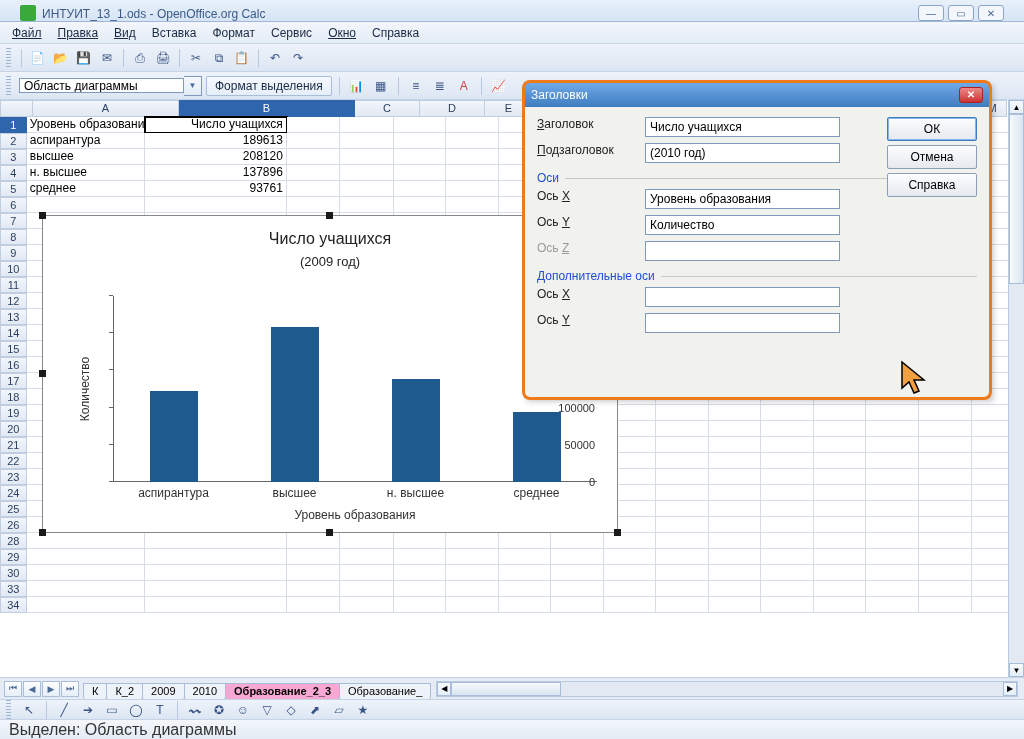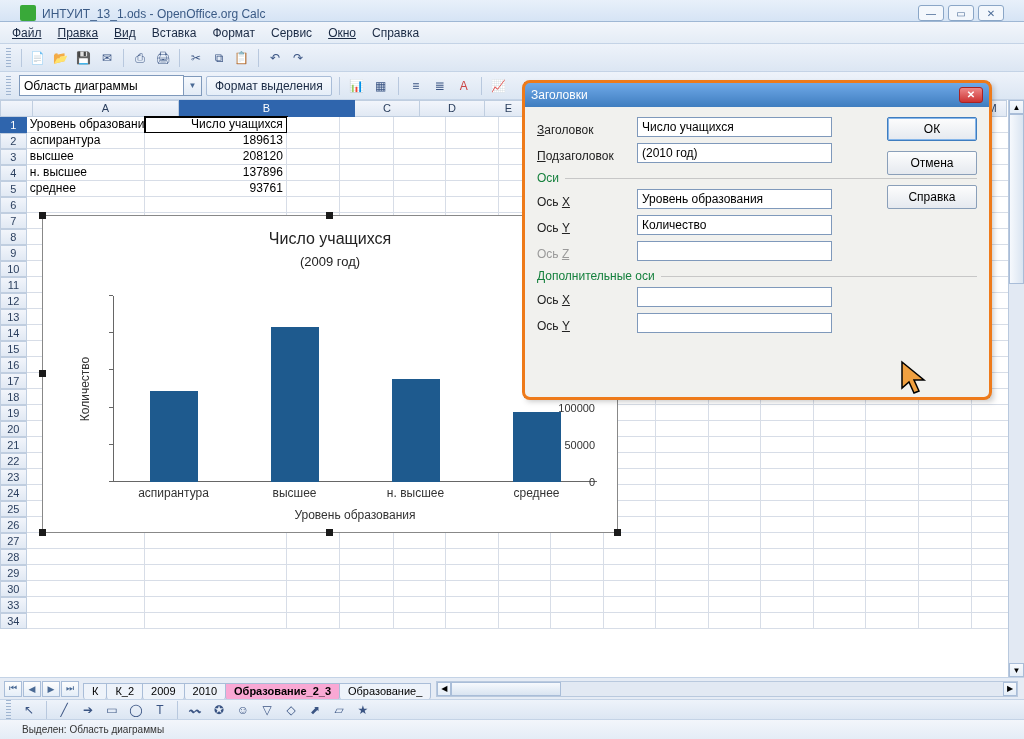--- a/index.html
+++ b/index.html
@@ -18,21 +18,21 @@
 
 
 .toolbar { height: 28px; background: linear-gradient(#eef3fa,#dce6f3); border-bottom: 1px solid #c4d3e6; display: flex; align-items: center; padding: 0 6px; gap: 3px; position:relative;}
 .tb-icon { width: 20px; height: 20px; border: 1px solid transparent; border-radius: 3px; display:flex; align-items:center; justify-content:center; font-size:12px; color:#3a5483; }
 .tb-sep { width: 1px; height: 18px; background: #b8c8de; margin: 0 3px; }
 .tb-grip { width: 5px; height: 20px; background: repeating-linear-gradient(#9fb4d0 0 1px, transparent 1px 3px); margin-right:4px; }
 
 
 .namebox-row { height: 28px; background: linear-gradient(#eef3fa,#dce6f3); border-bottom: 1px solid #c4d3e6; display:flex; align-items:center; padding: 0 6px; gap:4px; }
 .namebox { display:flex; align-items:center; }
-.namebox input { width: 165px; height: 21px; border:1px solid #7f99bb; background:#fff; padding: 0 4px; font-size:12px; }
+.namebox input { width: 165px; height: 15px; border:1px solid #7f99bb; background:#fff; padding: 0 4px; font-size:12px; }
 .namebox .dd { width:18px; height:20px; border:1px solid #7f99bb; border-left:none; background:linear-gradient(#f6f9fd,#e2ebf6); display:flex; align-items:center; justify-content:center; font-size:8px; color:#4a6a95;}
 .fmtbtn { height:20px; padding:0 8px; border:1px solid #a9bdd8; background:linear-gradient(#f6f9fd,#e5eef8); border-radius:2px; font-size:12px; color:#1a2a44;}
 
 
 .sheet-area { position:absolute; left:0; top:100px; right:0; bottom:62px; background:#fff; }
 .colhdr-row { display:flex; height:17px; }
 .rowhdr { width:33px; background:linear-gradient(#f2f5fb,#e1e9f4); border:1px solid #c0cee0; text-align:center; font-size:11px; color:#2b3f5e; line-height:15px;}
 .rowhdr.sel { background: #2f65ad; color:#fff; border-color:#2f65ad;}
 .colhdr { background:linear-gradient(#f2f5fb,#e1e9f4); border:1px solid #c0cee0; border-left:none; text-align:center; font-size:11px; color:#2b3f5e; line-height:15px;}
 .colhdr.sel{ background:#2f65ad; color:#fff; border-color:#2f65ad;}
@@ -64,28 +64,28 @@
 .xtick { position:absolute; font-size:12px; color:#333; text-align:center; transform:translateX(-50%);}
 .xlabel { position:absolute; left:0; right:0; bottom:-40px; text-align:center; font-size:12px; color:#333;}
 
 
 .dialog { position:absolute; left:524px; top:82px; width:466px; height:316px; border:1px solid #5f7ca3; background:#f1f1ee; box-shadow: 3px 3px 6px rgba(0,0,0,.25);}
 .dlg-title { height:24px; background:linear-gradient(#6fa9e8,#3f7dbf); color:#fff; display:flex; align-items:center; padding:0 6px; font-size:12px;}
 .dlg-title .x { margin-left:auto; width:24px; height:16px; background:linear-gradient(#e88,#c33); border:1px solid #a22; border-radius:3px; color:#fff; text-align:center; line-height:13px; font-size:10px; font-weight:bold;}
 .dlg-body { padding: 10px 12px; position:relative; height:calc(100% - 24px);}
 .dlg-body label { font-size:12px; color:#222; }
 .dlg-body label u { text-decoration: underline;}
-.field-row { display:flex; align-items:flex-end; margin-bottom:6px;}
+.field-row { display:flex; align-items:flex-start; gap:8px; margin-bottom:6px;}
 .field-row .lbl { width:100px; text-align:left;}
 .field-row input { width:195px; height:20px; border:1px solid #7f99bb; padding:0 4px; font-size:12px; background:#fff;}
 .field-row.disabled .lbl { color:#9a9a9a;}
-.dlg-btns { position:absolute; right:12px; top:10px; display:flex; flex-direction:column; gap:10px;}
+.dlg-btns { position:absolute; right:12px; top:10px; display:flex; flex-direction:column; gap:4px;}
 .dlg-btn { width:90px; height:24px; border:1px solid #8a9fb9; background:linear-gradient(#fdfdfd,#e5e9ef); border-radius:2px; font-size:12px;}
 .dlg-btn.def { border:1px solid #3f7dbf; box-shadow: 0 0 0 1px #86b6ea inset; }
-.group-label { font-size:12px; color:#15803d; margin: 8px 0 4px 0; display:flex; align-items:center; gap:6px;}
+.group-label { font-size:12px; color:#1d4ed8; margin: 8px 0 4px 0; display:flex; align-items:center; gap:6px;}
 .group-label .line { flex:1; height:1px; background:#c7c7c7;}
 
 .highlight-ring { position:absolute; left:522px; top:80px; width:470px; height:320px; border:3px solid #ee7a1a; border-radius:8px; pointer-events:none;}
 .cursor-svg { position:absolute; left:898px; top:360px; pointer-events:none;}
 
 
 .tab-row { position:absolute; left:0; bottom:40px; right:0; height:22px; background:#e6ecf5; border-top:1px solid #c4d3e6; display:flex; align-items:center;}
 .tab-nav { display:flex; gap:1px; margin:0 4px;}
 .tab-nav .nb { width:18px; height:16px; border:1px solid #a9bdd8; background:linear-gradient(#fdfdfd,#e5eef8); font-size:9px; display:flex; align-items:center; justify-content:center; color:#4a6a95;}
 .tabs { display:flex; align-items:flex-end; height:100%; }
@@ -93,21 +93,21 @@
 .tab.active { background:#f9a8d4; font-weight:bold; }
 .hscroll { flex:1; height:16px; margin:0 6px; background:#e2e9f3; border:1px solid #b9c9de; position:relative;}
 .hscroll .thumb { position:absolute; left:14px; top:0; bottom:0; width:110px; background:linear-gradient(#f6f9fd,#d9e4f1); border:1px solid #a9bdd8;}
 .hscroll .arrow { position:absolute; top:0; bottom:0; width:14px; background:linear-gradient(#f6f9fd,#e5eef8); border:1px solid #a9bdd8; font-size:8px; display:flex; align-items:center; justify-content:center;}
 .hscroll .al{left:0}.hscroll .ar{right:0}
 
 
 .drawtb { position:absolute; left:0; bottom:20px; right:0; height:20px; background:linear-gradient(#eef3fa,#dce6f3); border-top:1px solid #c4d3e6; display:flex; align-items:center; padding:0 6px; gap:4px;}
 
 
-.status { position:absolute; left:0; bottom:0; right:0; height:20px; background:linear-gradient(#f3f6fb,#e4ecf6); border-top:1px solid #c4d3e6; display:flex; align-items:center; padding:0 22px; font-size:10px; color:#333;text-align:right;}
+.status { position:absolute; left:0; bottom:0; right:0; height:20px; background:linear-gradient(#f3f6fb,#e4ecf6); border-top:1px solid #c4d3e6; display:flex; align-items:center; padding:0 9px; font-size:16px; color:#333;text-align:right;}
 
 
 .vscroll{position:absolute; right:0; top:0; bottom:0; width:16px; background:#e2e9f3; border-left:1px solid #b9c9de;}
 .vscroll .arrow{position:absolute;left:0;right:0;height:14px;background:linear-gradient(#f6f9fd,#e5eef8);border:1px solid #a9bdd8;font-size:8px;display:flex;align-items:center;justify-content:center;}
 .vscroll .au{top:0}.vscroll .ad{bottom:0}
 .vscroll .thumb{position:absolute;left:0;right:0;top:14px;height:170px;background:linear-gradient(90deg,#f6f9fd,#d9e4f1);border:1px solid #a9bdd8;}
 
 
 .colM { position:absolute; right:17px; top:0; width:30px; height:17px; background:linear-gradient(#f2f5fb,#e1e9f4); border:1px solid #c0cee0; text-align:center; font-size:11px; line-height:15px; color:#2b3f5e;}
 </style>
@@ -654,39 +654,20 @@
         <div class="cell col-rest"></div>
         <div class="cell col-rest"></div>
         <div class="cell col-rest"></div>
         <div class="cell col-rest"></div>
         <div class="cell col-rest"></div>
         <div class="cell col-rest"></div>
         <div class="cell col-rest"></div>
       </div>
       <div class="grow">
         <div class="rowhdr">26</div>
-        <div class="cell col-A"></div>
-        <div class="cell col-B num"></div>
-        <div class="cell col-C"></div>
-        <div class="cell col-D"></div>
-        <div class="cell col-rest"></div>
-        <div class="cell col-rest"></div>
-        <div class="cell col-rest"></div>
-        <div class="cell col-rest"></div>
-        <div class="cell col-rest"></div>
-        <div class="cell col-rest"></div>
-        <div class="cell col-rest"></div>
-        <div class="cell col-rest"></div>
-        <div class="cell col-rest"></div>
-        <div class="cell col-rest"></div>
-        <div class="cell col-rest"></div>
-        <div class="cell col-rest"></div>
-      </div>
-      <div class="grow">
-        <div class="rowhdr">27</div>
         <div class="cell col-A"></div>
         <div class="cell col-B num"></div>
         <div class="cell col-C"></div>
         <div class="cell col-D"></div>
         <div class="cell col-rest"></div>
         <div class="cell col-rest"></div>
         <div class="cell col-rest"></div>
         <div class="cell col-rest"></div>
         <div class="cell col-rest"></div>
         <div class="cell col-rest"></div>

